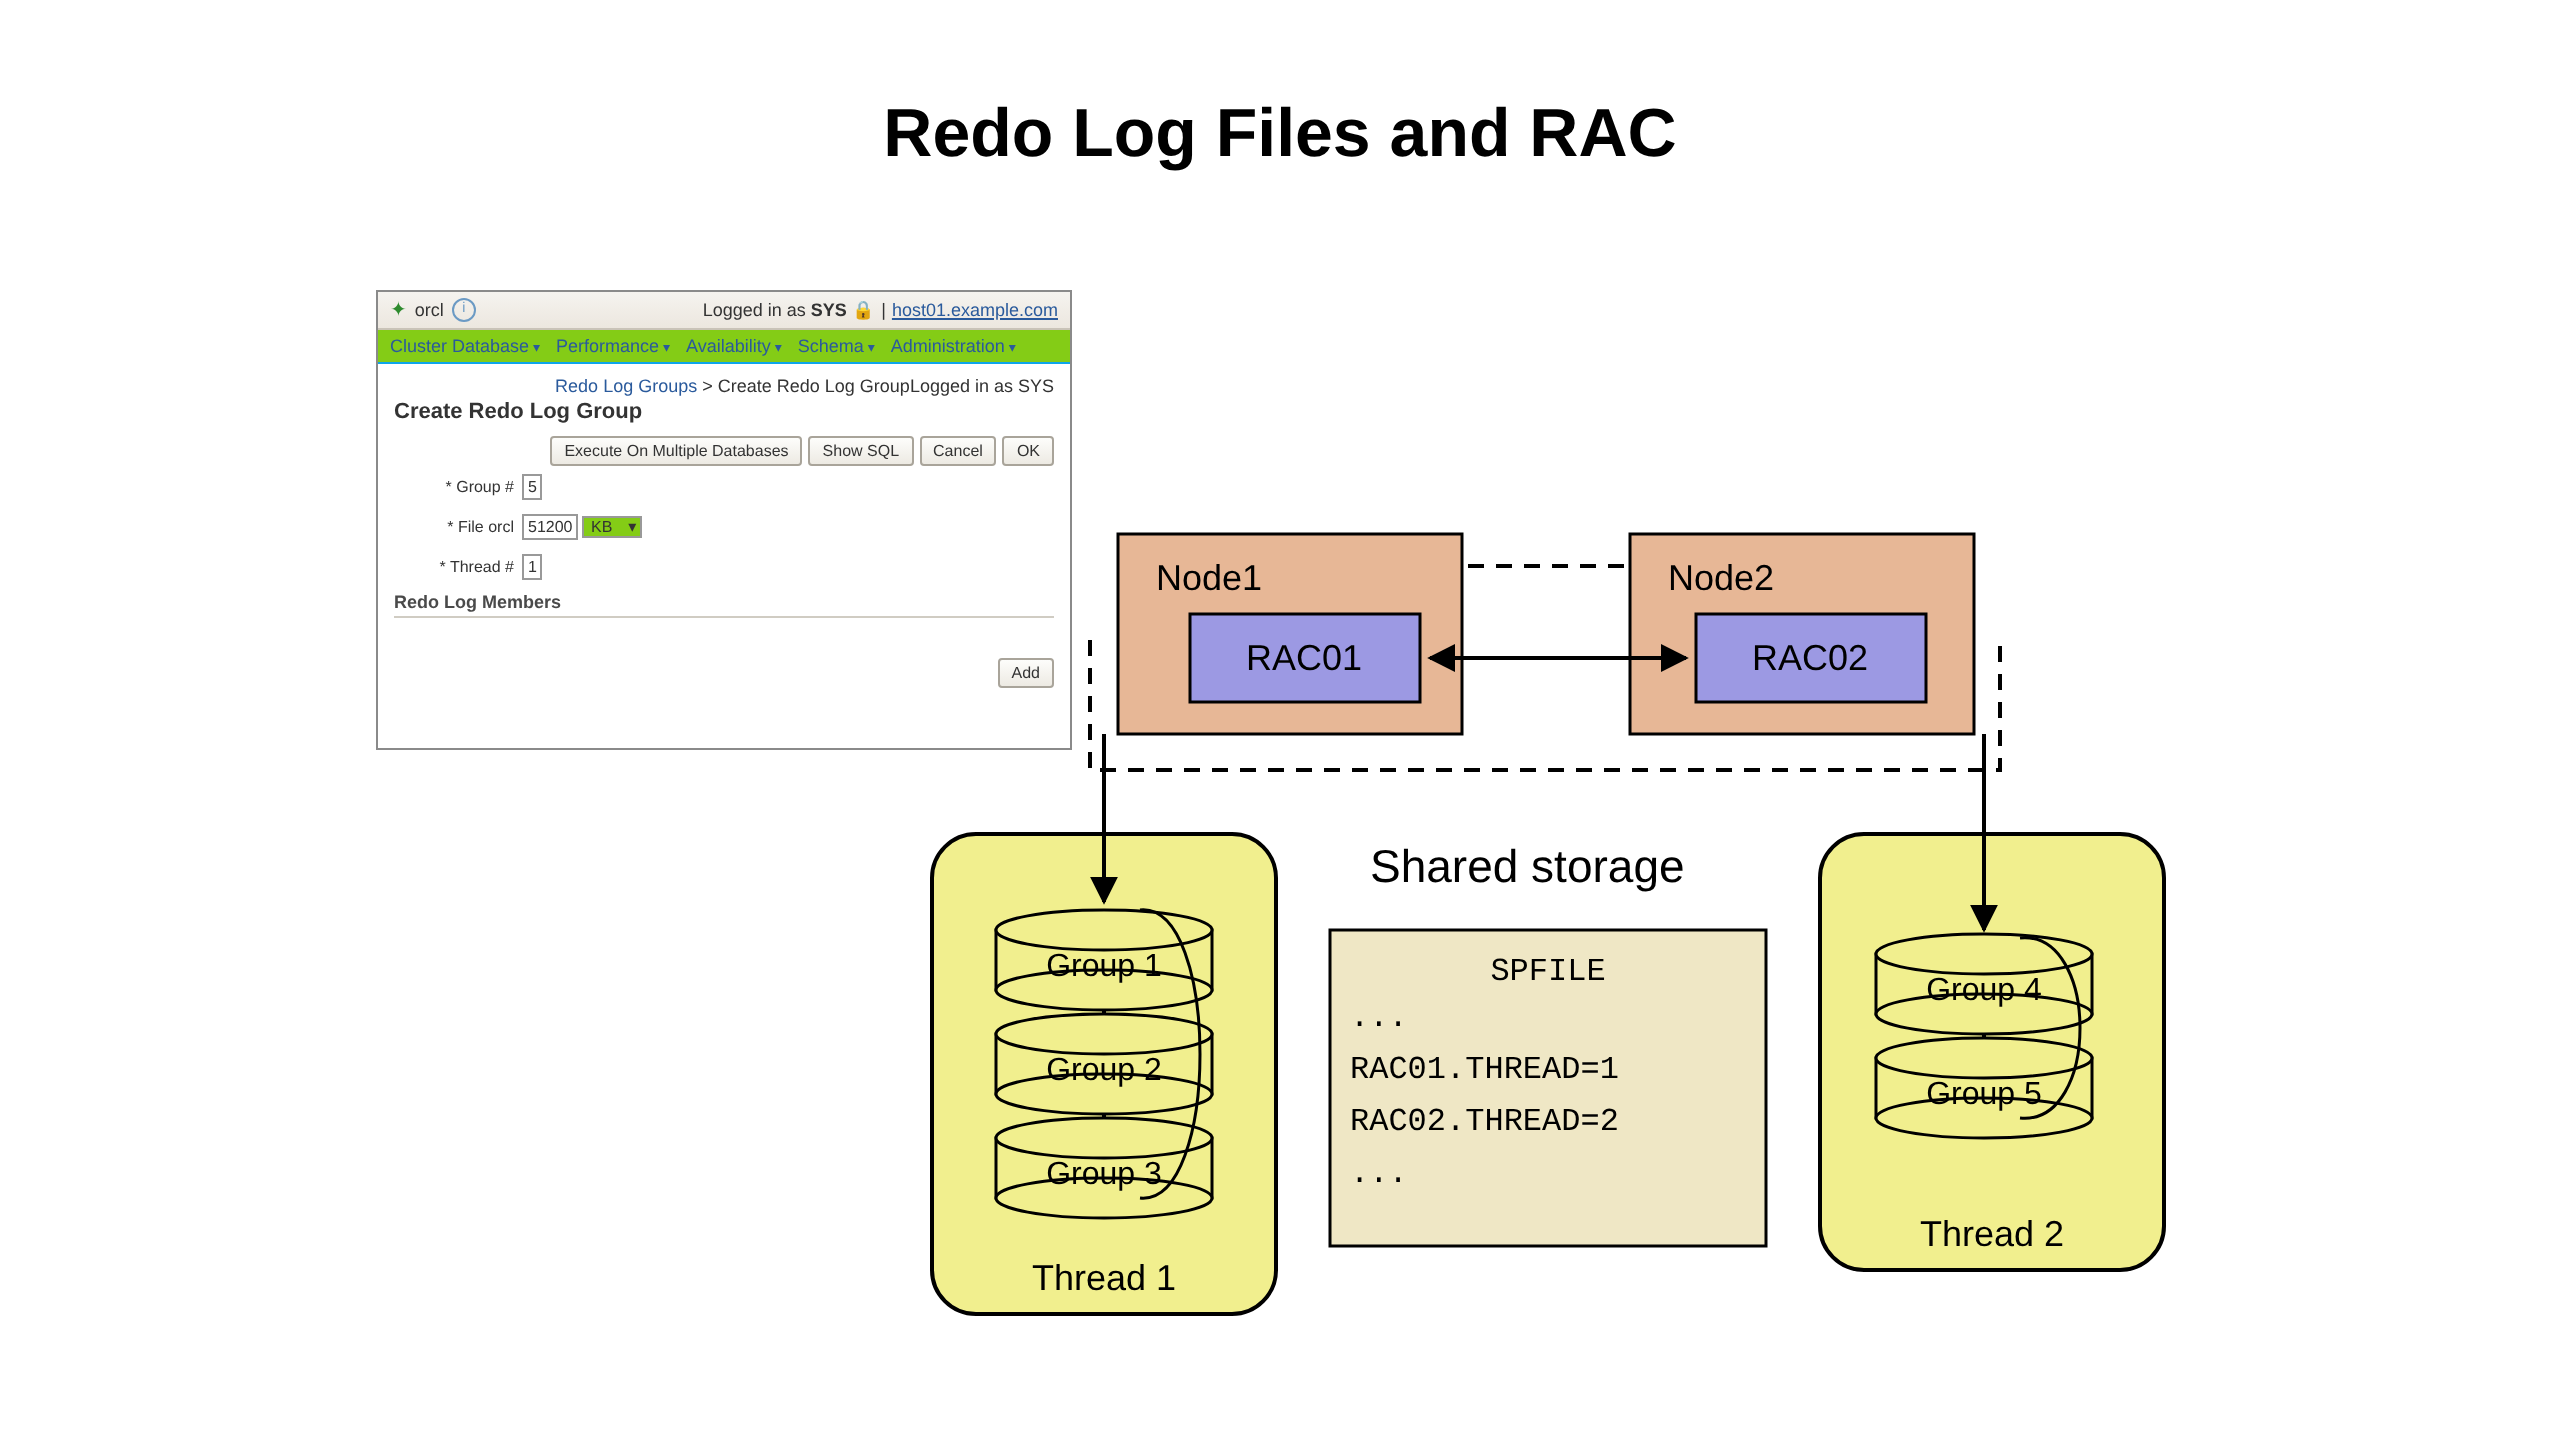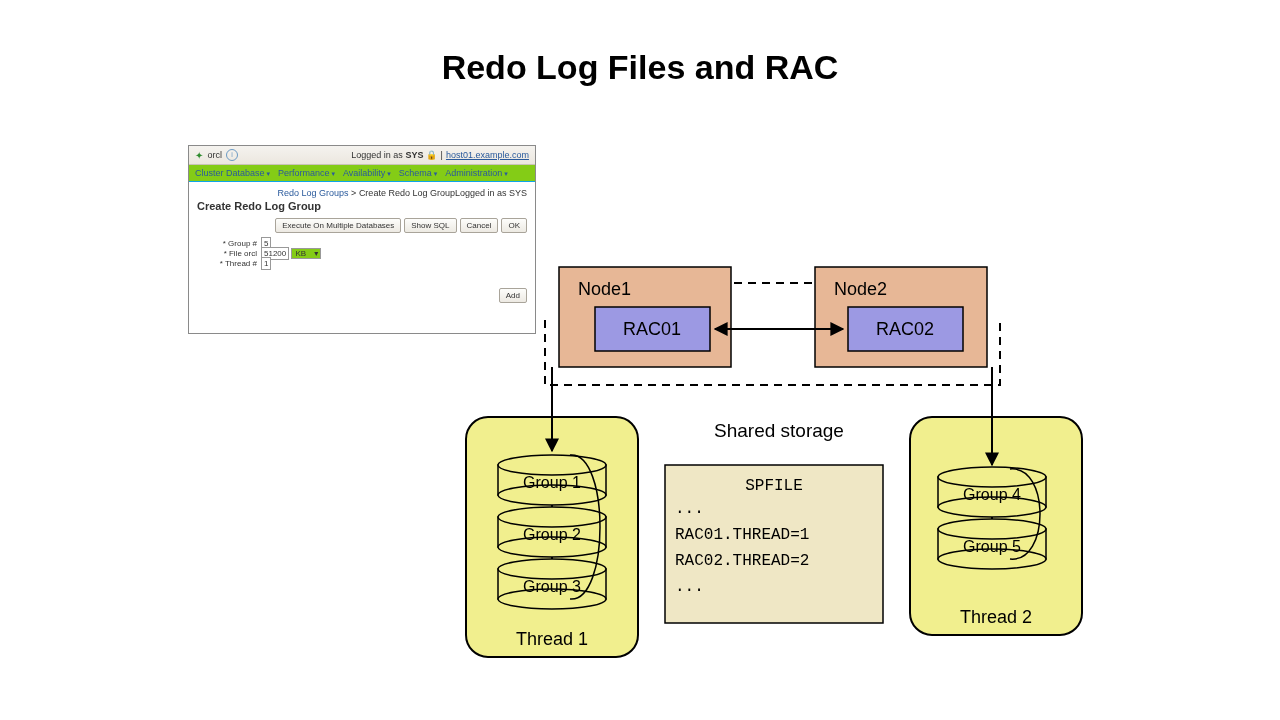--- a/index.html
+++ b/index.html
@@ -18,21 +18,21 @@
   .em-topbar a,.em-menus a,.breadcrumb a{color:#2a5a9c;text-decoration:none}
   .em-topbar a{text-decoration:underline}
   .em-menus{display:flex;gap:8px;padding:3px 6px;border-bottom:1px solid #0ea5e9;background:#84cc16}
   .em-menus .menu-item{color:#2a5a9c;cursor:pointer}
   .em-menus .menu-item::after{content:" \25BE";font-size:7px;color:#2a5a9c}
   .em-body{padding:6px 8px 10px 8px}
   .breadcrumb-row{display:flex;justify-content:flex-end}
   .em-h2{font-size:11px;font-weight:700;color:#333;margin:2px 0 6px 0}
   .btnrow{display:flex;justify-content:flex-end;gap:3px;margin-bottom:6px}
   .em-btn{border:1px solid #a9a49a;background:linear-gradient(#fdfdfb,#edeae3);padding:2px 6px;font-size:8px;border-radius:2px;color:#333;cursor:pointer}
-  .formgrid{display:grid;grid-template-columns:60px 1fr;row-gap:0;align-items:center;margin-left:4px;font-size:8px}
+  .formgrid{display:grid;grid-template-columns:60px 1fr;row-gap:10px;align-items:center;margin-left:4px;font-size:8px}
   .formgrid .lbl{text-align:right;padding-right:4px;white-space:nowrap;color:#333}
   .formgrid .lbl::before{content:"* ";color:#333}
   .tinput{width:64px;border:1px solid #999;padding:1px 2px;font-size:8px;background:#fff}
   .tinput.sm{width:30px}
   .sel{border:1px solid #999;font-size:8px;padding:0 14px 0 3px;background:#84cc16;position:relative;display:inline-block}
   .sel::after{content:"\25BE";position:absolute;right:2px;top:0;font-size:8px;color:#333}
   .section-hdr{margin-top:8px;font-weight:700;color:#4a4a4a;border-bottom:1px solid #d0ccc3;padding-bottom:2px}
   .addrow{display:flex;justify-content:flex-end;margin:20px 0}
   .mini-btnrow{display:flex;gap:3px;margin-bottom:2px}
   .em-table{width:100%;border-collapse:collapse;font-size:8px}
@@ -46,21 +46,21 @@
   svg{overflow:visible}
   .node-box{fill:#e7b796;stroke:#000;stroke-width:1.5}
   .rac-box{fill:#9c99e3;stroke:#000;stroke-width:1.5}
   .thread-box{fill:#f1ef8e;stroke:#000;stroke-width:2}
   .cyl-fill{fill:#f1ef8e;stroke:#000;stroke-width:1.5}
   .cyl-top{fill:#f1ef8e;stroke:#000;stroke-width:1.5}
   .spfile-box{fill:#efe7c5;stroke:#000;stroke-width:1.5}
   .dg-label{font-family:Arial;fill:#000}
   .mono{font-family:"Courier New",monospace;fill:#000}
 
-  .shared-lbl{position:absolute;left:714px;top:420px;font-size:19px}
+  .shared-lbl{position:absolute;left:685px;top:420px;font-size:23px}
 </style>
 </head>
 <body>
 
 <div class="stage">
 
   <div class="title">Redo Log Files and RAC</div>
 
   <div class="em-panel">
     <div class="em-topbar">
@@ -105,20 +105,21 @@
         <span class="lbl">Group #</span>
         <span><span class="tinput">5</span></span>
         <span class="lbl">File orcl</span>
         <span>
           <span class="tinput sm">51200</span>
           <span class="sel">KB</span>
         </span>
         <span class="lbl">Thread #</span>
         <span><span class="tinput">1</span></span>
       </div>
+      <div class="section-hdr">Redo Log Members</div>
       <div class="addrow">
           <span class="em-btn">Add</span>
         </div>
     </div>
   </div>
 
   <div class="shared-lbl">Shared storage</div>
 
   <div class="dg">
     <svg width="640" height="420" viewBox="0 0 640 420">

